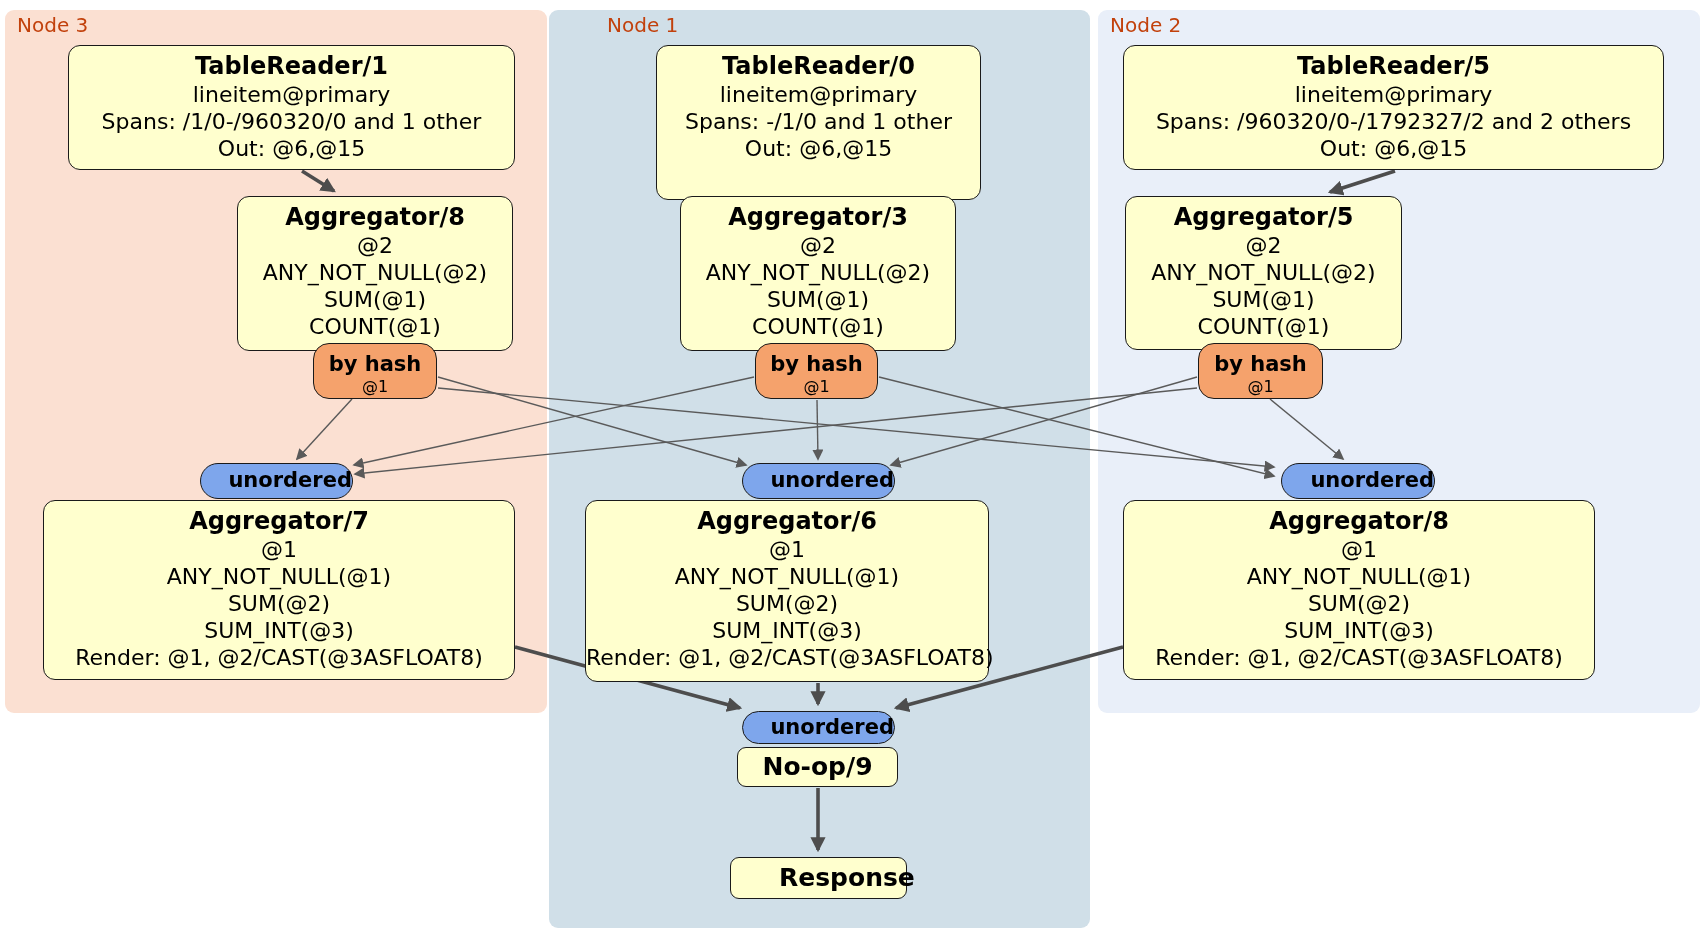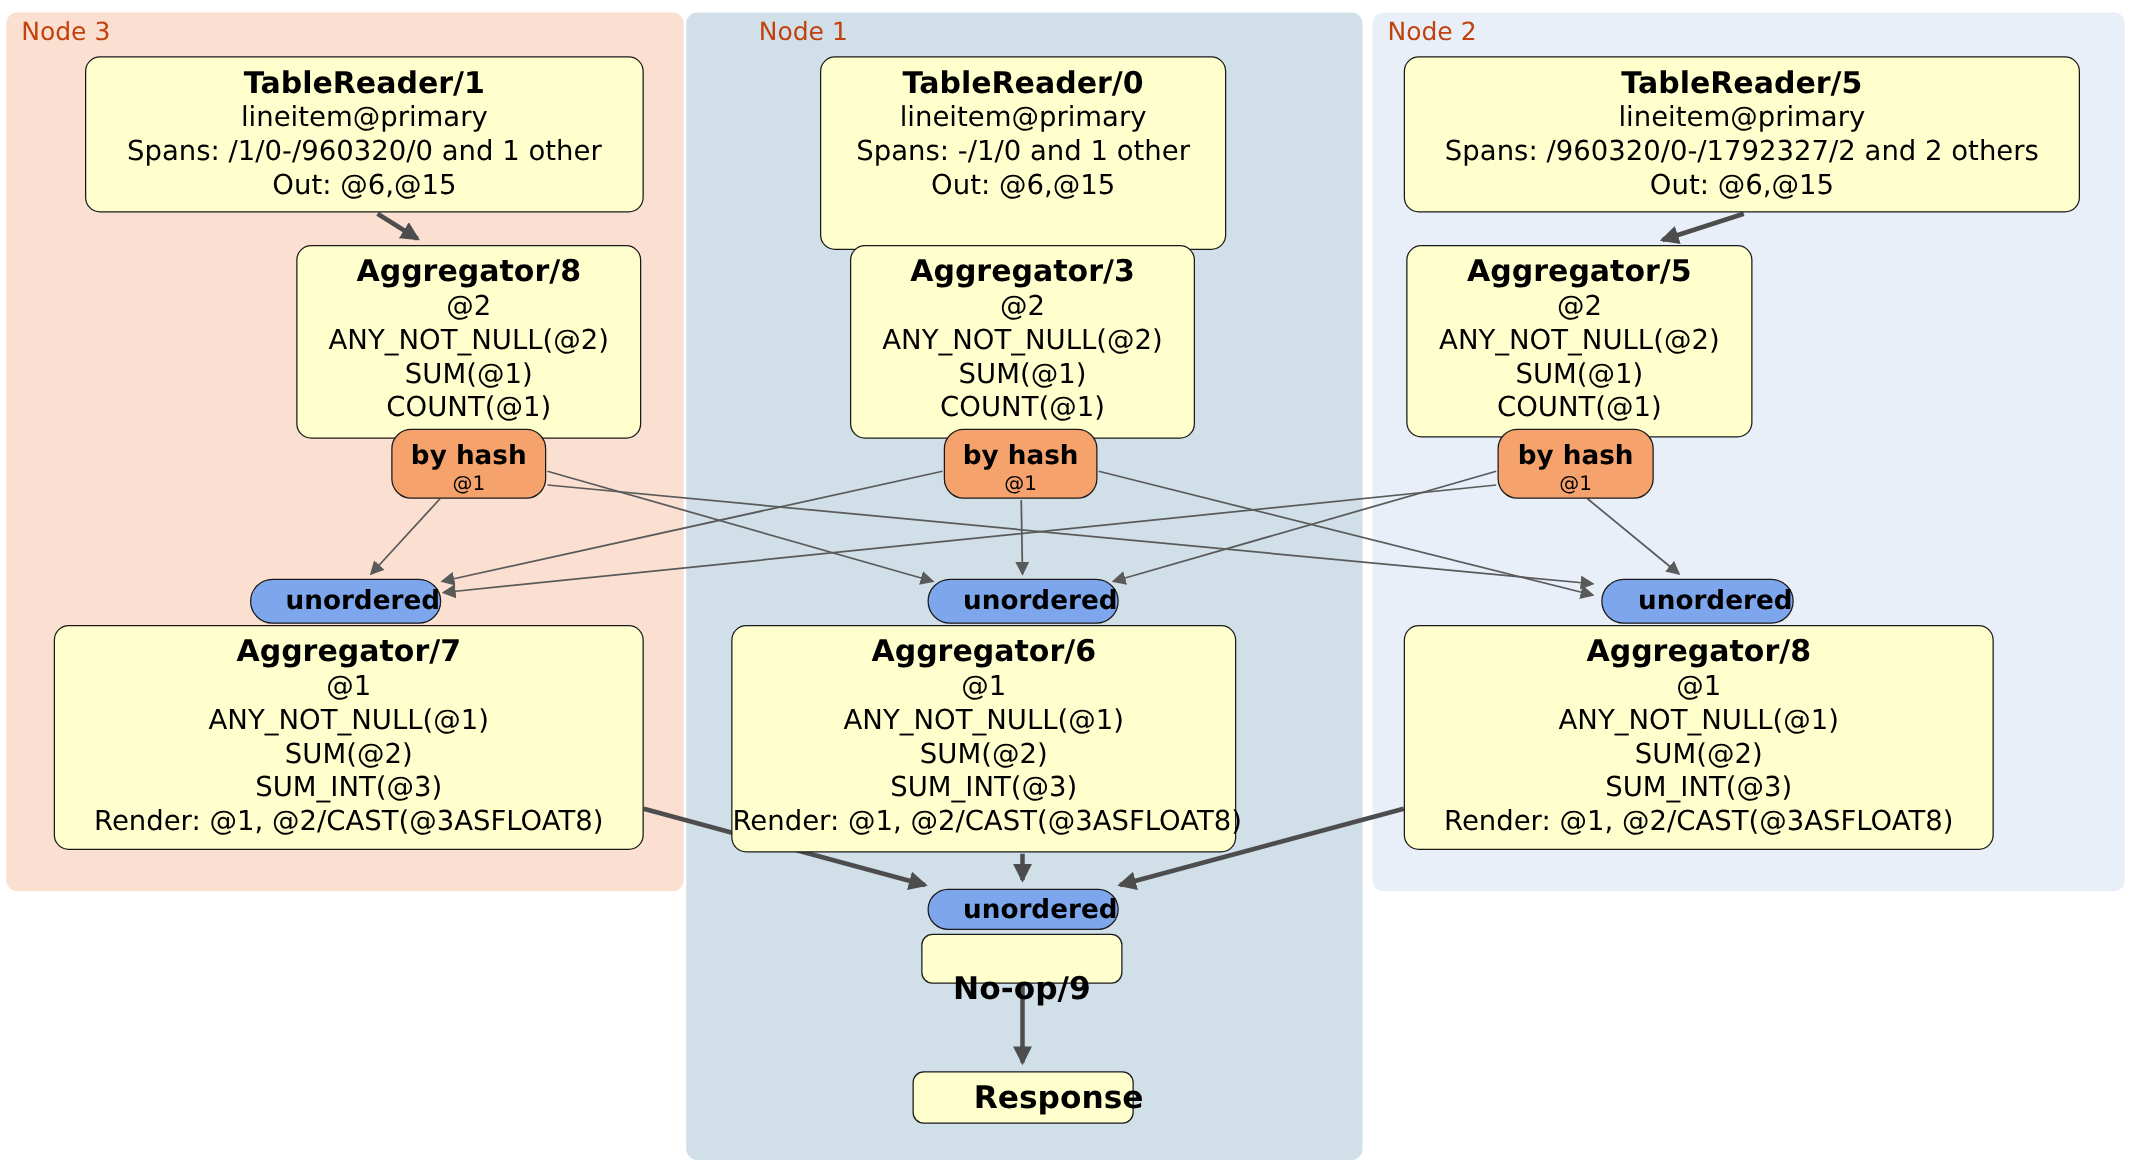--- a/index.html
+++ b/index.html
@@ -29,21 +29,21 @@
   .box-tr1{left:68px;top:45px;width:447px;height:125px;}
   .box-tr0{left:656px;top:45px;width:325px;height:155px;}
   .box-tr2{left:1123px;top:45px;width:541px;height:125px;}
   .box-agg4{left:237px;top:196px;width:276px;height:155px;}
   .box-agg3{left:680px;top:196px;width:276px;height:155px;}
   .box-agg5{left:1125px;top:196px;width:277px;height:154px;}
   .box-agg7{left:43px;top:500px;width:472px;height:180px;}
   .box-agg6{left:585px;top:500px;width:404px;height:182px;}
   .box-agg8{left:1123px;top:500px;width:472px;height:180px;}
   .box-noop{left:737px;top:747px;width:161px;height:40px;border-radius:9px;padding-top:0;}
-  .box-noop .box-title{line-height:37px;font-size:25px;margin-top:24px;}
+  .box-noop .box-title{line-height:37px;font-size:25px;}
   .box-response{left:730px;top:857px;width:177px;height:42px;border-radius:9px;padding-top:0;}
   .box-response .box-title{line-height:39px;font-size:25px;margin-left:48px;}
 
   
   .hash-badge{position:absolute;z-index:3;box-sizing:border-box;background:var(--hash-badge-bg,#F5A26C);
       border:1.6px solid var(--box-border,#1A1A1A);border-radius:16px;text-align:center;padding-top:8px;}
   .hash-label{font-weight:bold;font-size:21px;line-height:25px;}
   .hash-sub{font-size:16px;line-height:19px;}
   .badge-h3{left:313px;top:343px;width:124px;height:56px;}
   .badge-h1{left:755px;top:343px;width:123px;height:56px;}

